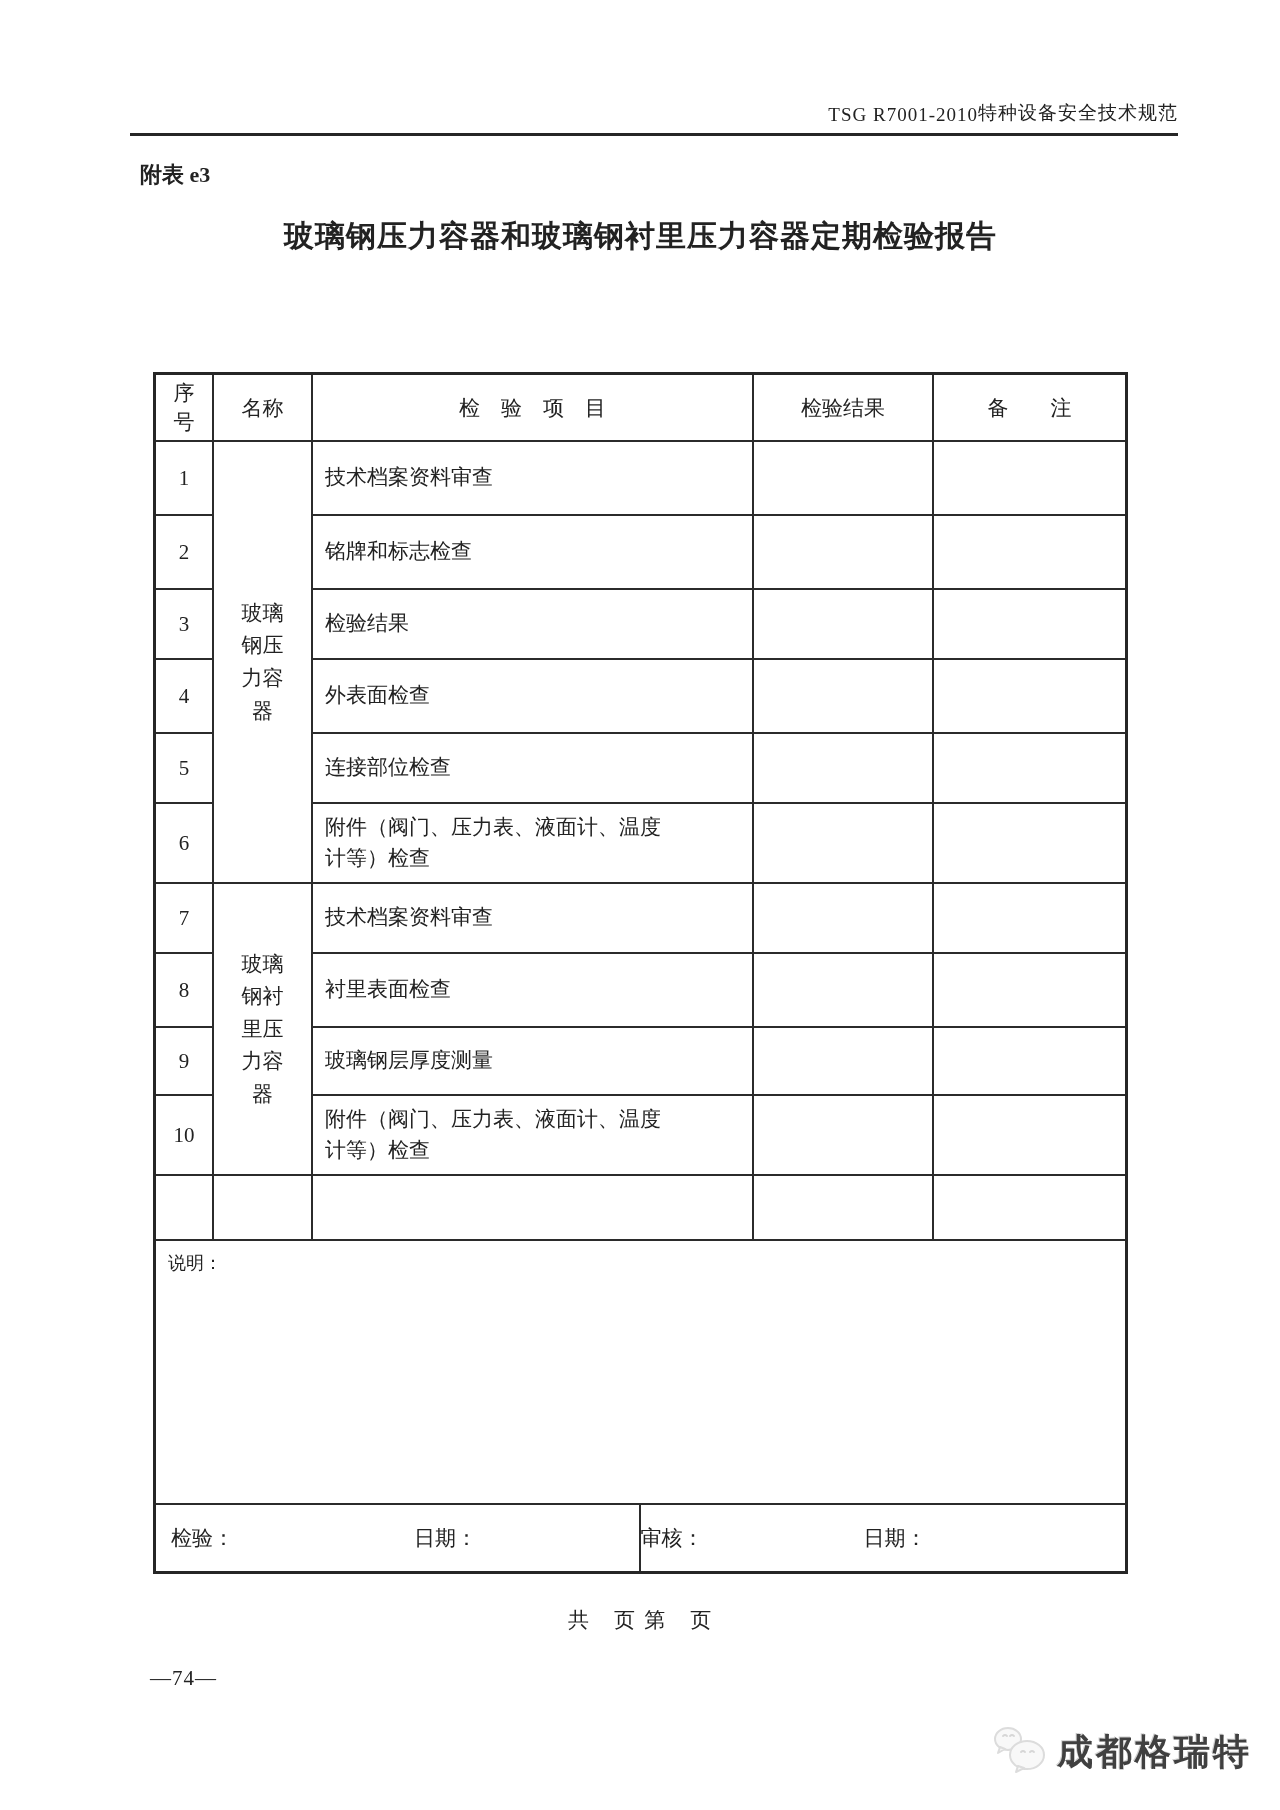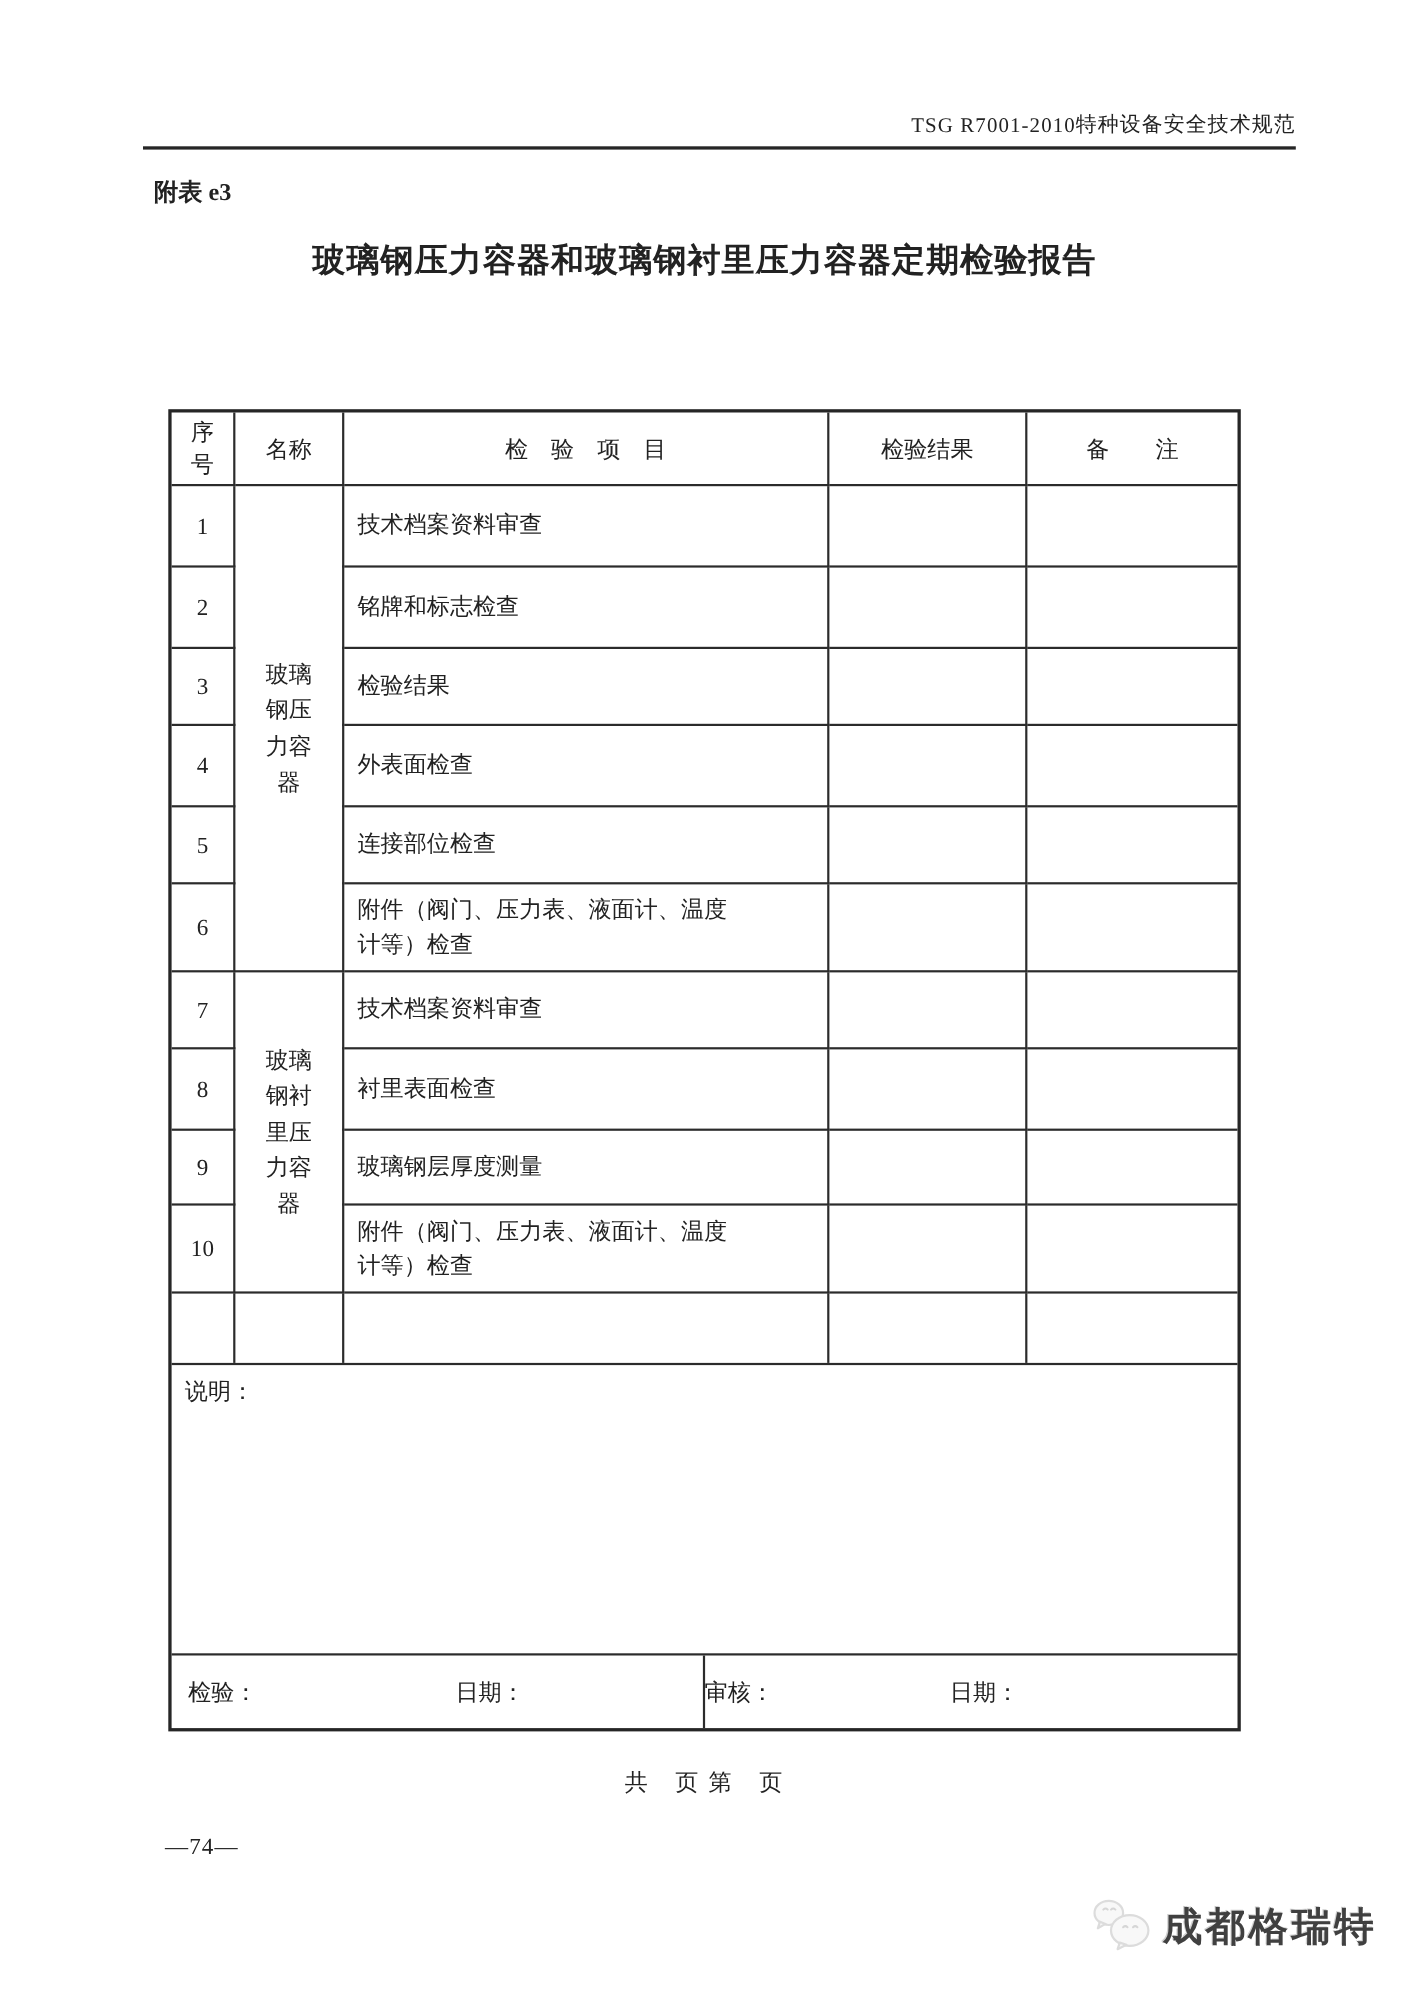--- a/index.html
+++ b/index.html
@@ -49,21 +49,21 @@
   table.main tr>*:last-child{border-right:none;}
   table.main tr:last-child>*{border-bottom:none;}
   .c-seq{text-align:center;white-space:pre-line;line-height:1.35;}
   .c-name{text-align:center;white-space:pre-line;line-height:1.55;padding:0 6px;}
   .c-item{text-align:left;white-space:pre-line;line-height:1.5;}
   .c-head{text-align:center;}
   
   .notes-row{
     border-top:2px solid #2b2b2b;
     height:264px;
-    font-size:21px;
+    font-size:18px;
     padding:10px 14px 0 12px;box-sizing:border-box;
   }
   
   .sign-row{
     border-top:2px solid #2b2b2b;
     height:66px;display:flex;font-size:21px;
   }
   .sign-half{width:50%;display:flex;align-items:center;box-sizing:border-box;}
   .sign-half.left{border-right:2px solid #2b2b2b;padding-left:15px;}
   .sign-half.right{}

